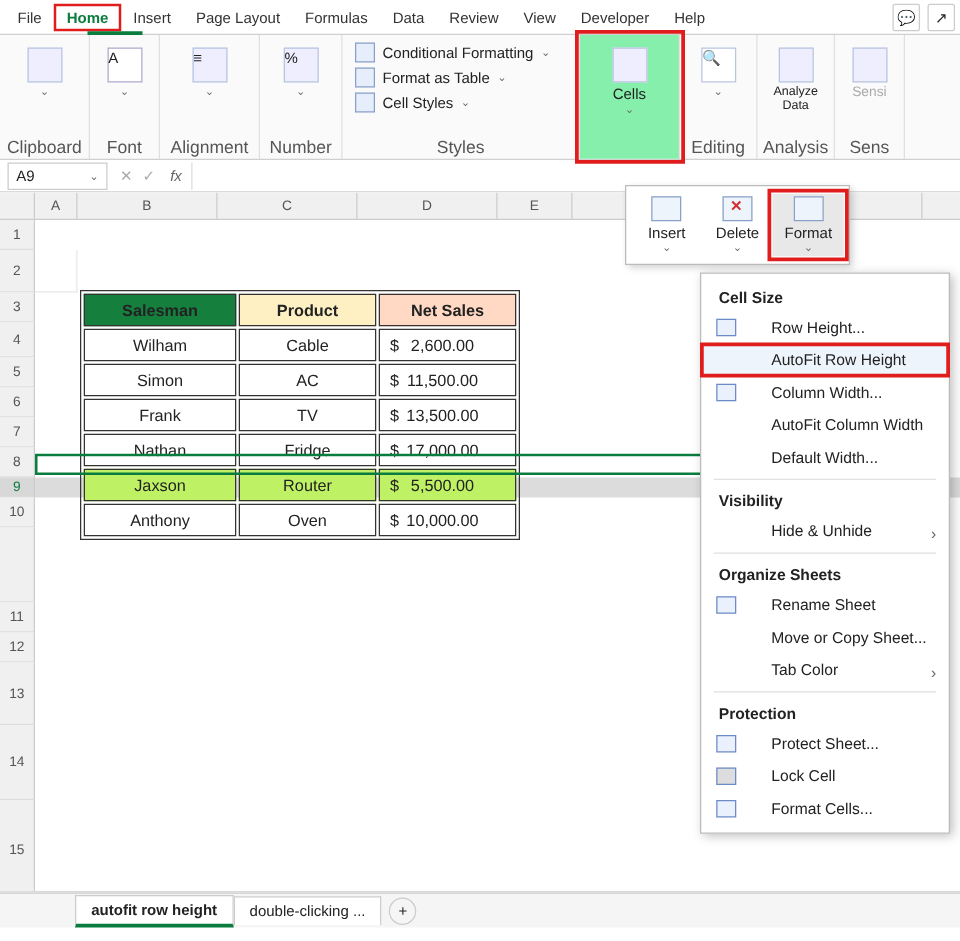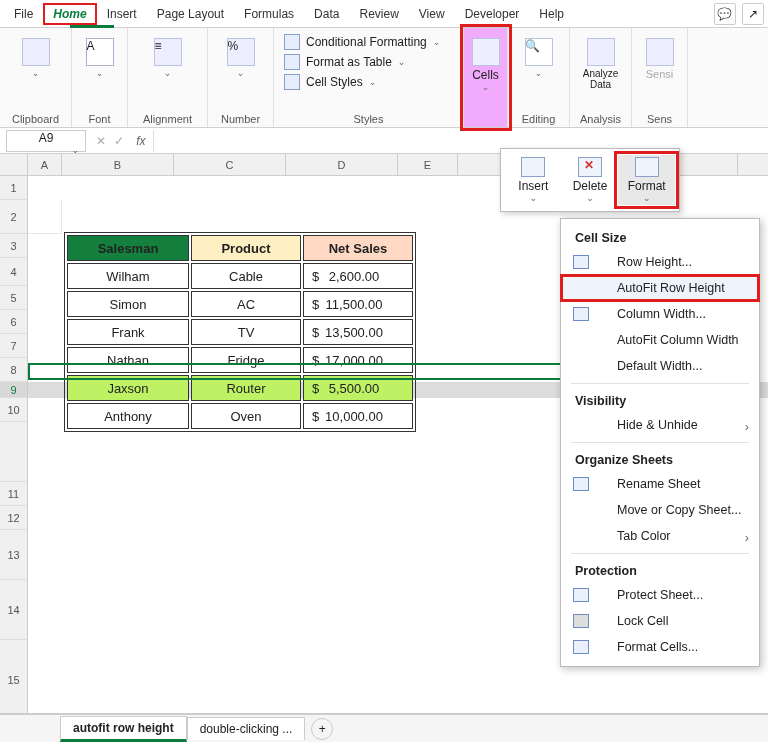--- a/index.html
+++ b/index.html
@@ -1,34 +1,34 @@
 <!DOCTYPE html>
 <html><head>
 <meta charset="utf-8">
 <style>
 * { box-sizing: border-box; margin: 0; padding: 0; }
 body { font-family: "Segoe UI", Arial, sans-serif; font-size: 12px; background: #fff; width: 768px; height: 753px; overflow: hidden; position: relative; color: #222; }
 .tabs { display: flex; align-items: center; height: 28px; padding: 0 4px; border-bottom: 1px solid #d0d0d0; }
 .tab { padding: 4px 10px; cursor: pointer; color: #333; }
 .tab.active { color: #0a7c3e; font-weight: 600; }
-.tab-highlight { border: 2px solid #e01c1c; padding: 2px 8px; font-style: italic; }
+.tab-highlight { border: 2px solid #e01c1c; padding: 2px 8px; }
 .tab-underline { height: 3px; background: #0a7c3e; width: 44px; position: absolute; left: 70px; top: 25px; }
 .icon-btn { width: 22px; height: 22px; border: 1px solid #ccc; margin-left: 6px; display: flex; align-items: center; justify-content: center; border-radius: 2px; }
 .ribbon { display: flex; height: 100px; border-bottom: 1px solid #d0d0d0; background: #fafafa; }
 .ribbon-group { border-right: 1px solid #e0e0e0; padding: 6px 10px 2px; display: flex; flex-direction: column; align-items: center; justify-content: space-between; }
-.ribbon-group .label { font-size: 11px; color: #555; margin-top: 2px; }
+.ribbon-group .label { font-size: 14px; color: #555; margin-top: 2px; }
 .big-btn { display: flex; flex-direction: column; align-items: center; padding: 4px 6px; cursor: pointer; }
 .big-btn .ic { width: 28px; height: 28px; background: #eef; border: 1px solid #b8c4e0; margin-bottom: 2px; }
 .styles-list { display: flex; flex-direction: column; gap: 4px; font-size: 12px; }
 .styles-list .row { display: flex; align-items: center; gap: 6px; text-align: center; }
 .sq-ic { width: 16px; height: 16px; background: #e6eefc; border: 1px solid #8aa0c8; }
 .cells-btn { position: relative; }
 .red-box { outline: 3px solid #e01c1c; outline-offset: 1px; }
 .fbar { display: flex; align-items: center; height: 26px; border-bottom: 1px solid #d0d0d0; background: #fff; }
-.name-box { width: 80px; height: 22px; border: 1px solid #ccc; margin: 0 6px; padding: 0 6px; display: flex; align-items: center; font-size: 12px; flex-direction: column; }
+.name-box { width: 80px; height: 22px; border: 1px solid #ccc; margin: 0 6px; padding: 0 6px; display: flex; align-items: center; font-size: 12px; }
 .fx { font-style: italic; color: #666; padding: 0 8px; }
 .grid-area { position: relative; height: 560px; overflow: hidden; border-bottom: 1px solid #ccc; background: #fff; }
 .col-heads { display: flex; height: 22px; background: #f0f0f0; border-bottom: 1px solid #ccc; }
 .corner { width: 28px; border-right: 1px solid #ccc; }
 .ch { border-right: 1px solid #ccc; text-align: center; font-size: 11px; color: #555; line-height: 22px; }
 .rows { position: relative; }
 .row-line { display: flex; height: 24px; }
 .rh { width: 28px; background: #f0f0f0; border-right: 1px solid #ccc; border-bottom: 1px solid #ddd; text-align: center; font-size: 11px; color: #555; line-height: 24px; }
 .cell { border-right: 1px solid #e8e8e8; border-bottom: 1px solid #e8e8e8; }
 .title-cell { background: #e8e8e8; font-weight: 700; font-style: italic; text-align: center; font-size: 15px; line-height: 32px; border: none; }
@@ -125,21 +125,21 @@
           <span class="caret">⌄</span>
         </div>
       <div class="row">
           <span class="sq-ic"></span>
           <span>Cell Styles</span>
           <span class="caret">⌄</span>
         </div>
     </div>
     <div class="label" style="align-self:center">Styles</div>
   </div>
-  <div class="ribbon-group cells-btn red-box" style="width:44px;background:#f0abfc">
+  <div class="ribbon-group cells-btn red-box" style="width:80px;background:#86efac">
     <div class="big-btn">
         <div class="ic"></div>
         <span>Cells</span>
         <span class="caret">⌄</span>
       </div>
   </div>
   <div class="ribbon-group" style="width:62px">
     <div class="big-btn">
         <div class="ic" style="background:#fff">🔍</div>
         <span class="caret">⌄</span>

